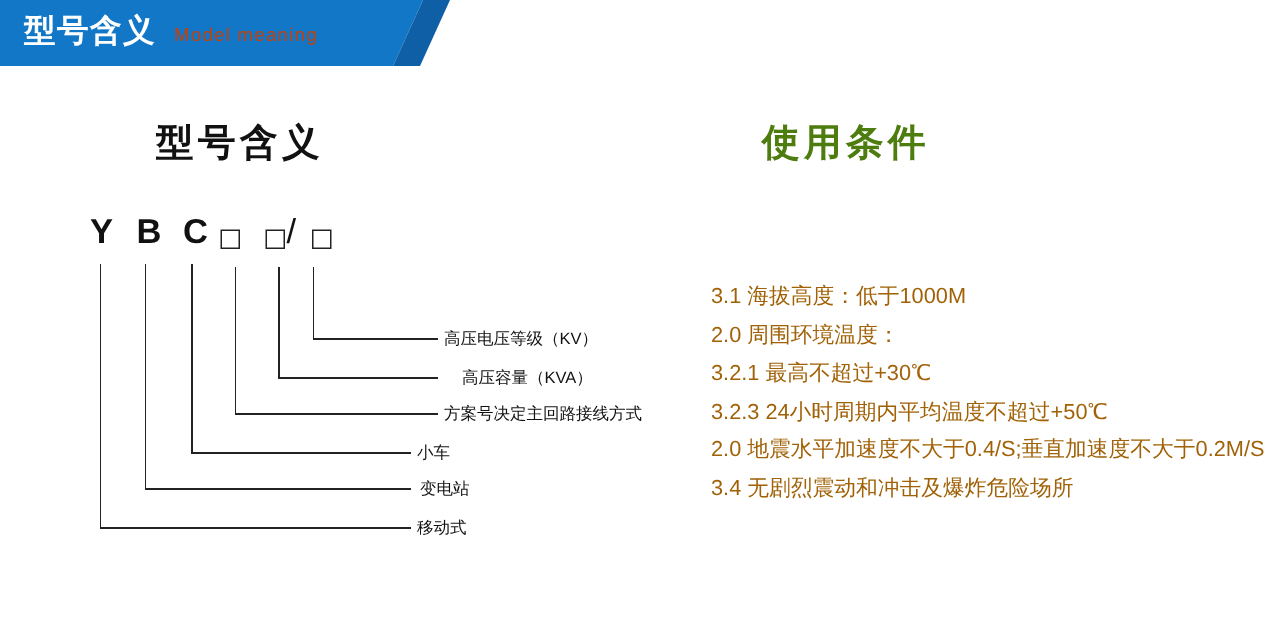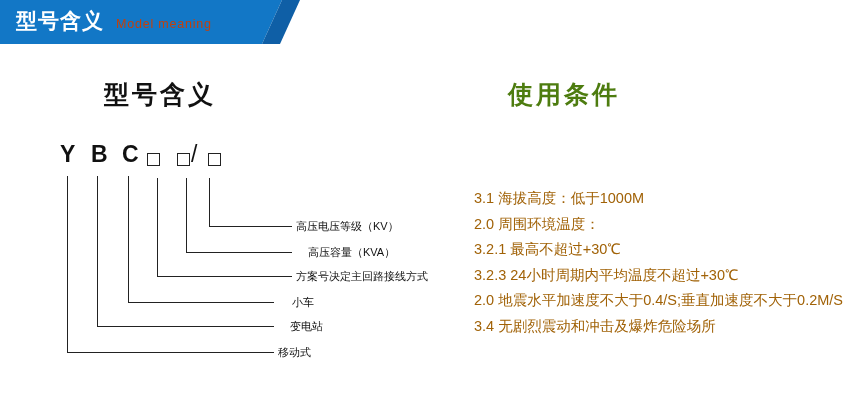--- a/index.html
+++ b/index.html
@@ -179,24 +179,24 @@
 
     <path d="M97,176 L97,326 L274,326"></path>
 
     <path d="M67,176 L67,352 L274,352"></path>
   </g>
 </svg>
 
 <div class="left-label" style="left:296px; top:217px;">高压电压等级（KV）</div>
 <div class="left-label" style="left:308px; top:243px;">高压容量（KVA）</div>
 <div class="left-label" style="left:296px; top:267px;">方案号决定主回路接线方式</div>
-<div class="left-label" style="left:278px; top:293px;margin-left:14px;">小车</div>
-<div class="left-label" style="left:290px; top:317px;">变电站</div>
+<div class="left-label" style="left:278px; top:293px;">小车</div>
+<div class="left-label" style="left:280px; top:317px;">变电站</div>
 <div class="left-label" style="left:278px; top:343px;">移动式</div>
 
 <div class="conditions">
   <div class="cond-item">3.1 海拔高度：低于1000M</div>
   <div class="cond-item">2.0 周围环境温度：</div>
   <div class="cond-item">3.2.1 最高不超过+30℃</div>
-  <div class="cond-item">3.2.3 24小时周期内平均温度不超过+30℃</div>
+  <div class="cond-item">3.2.3 24小时周期内平均温度不超过+50℃</div>
   <div class="cond-item">2.0 地震水平加速度不大于0.4/S;垂直加速度不大于0.2M/S</div>
   <div class="cond-item">3.4 无剧烈震动和冲击及爆炸危险场所</div>
 </div>
 
 </body></html>

